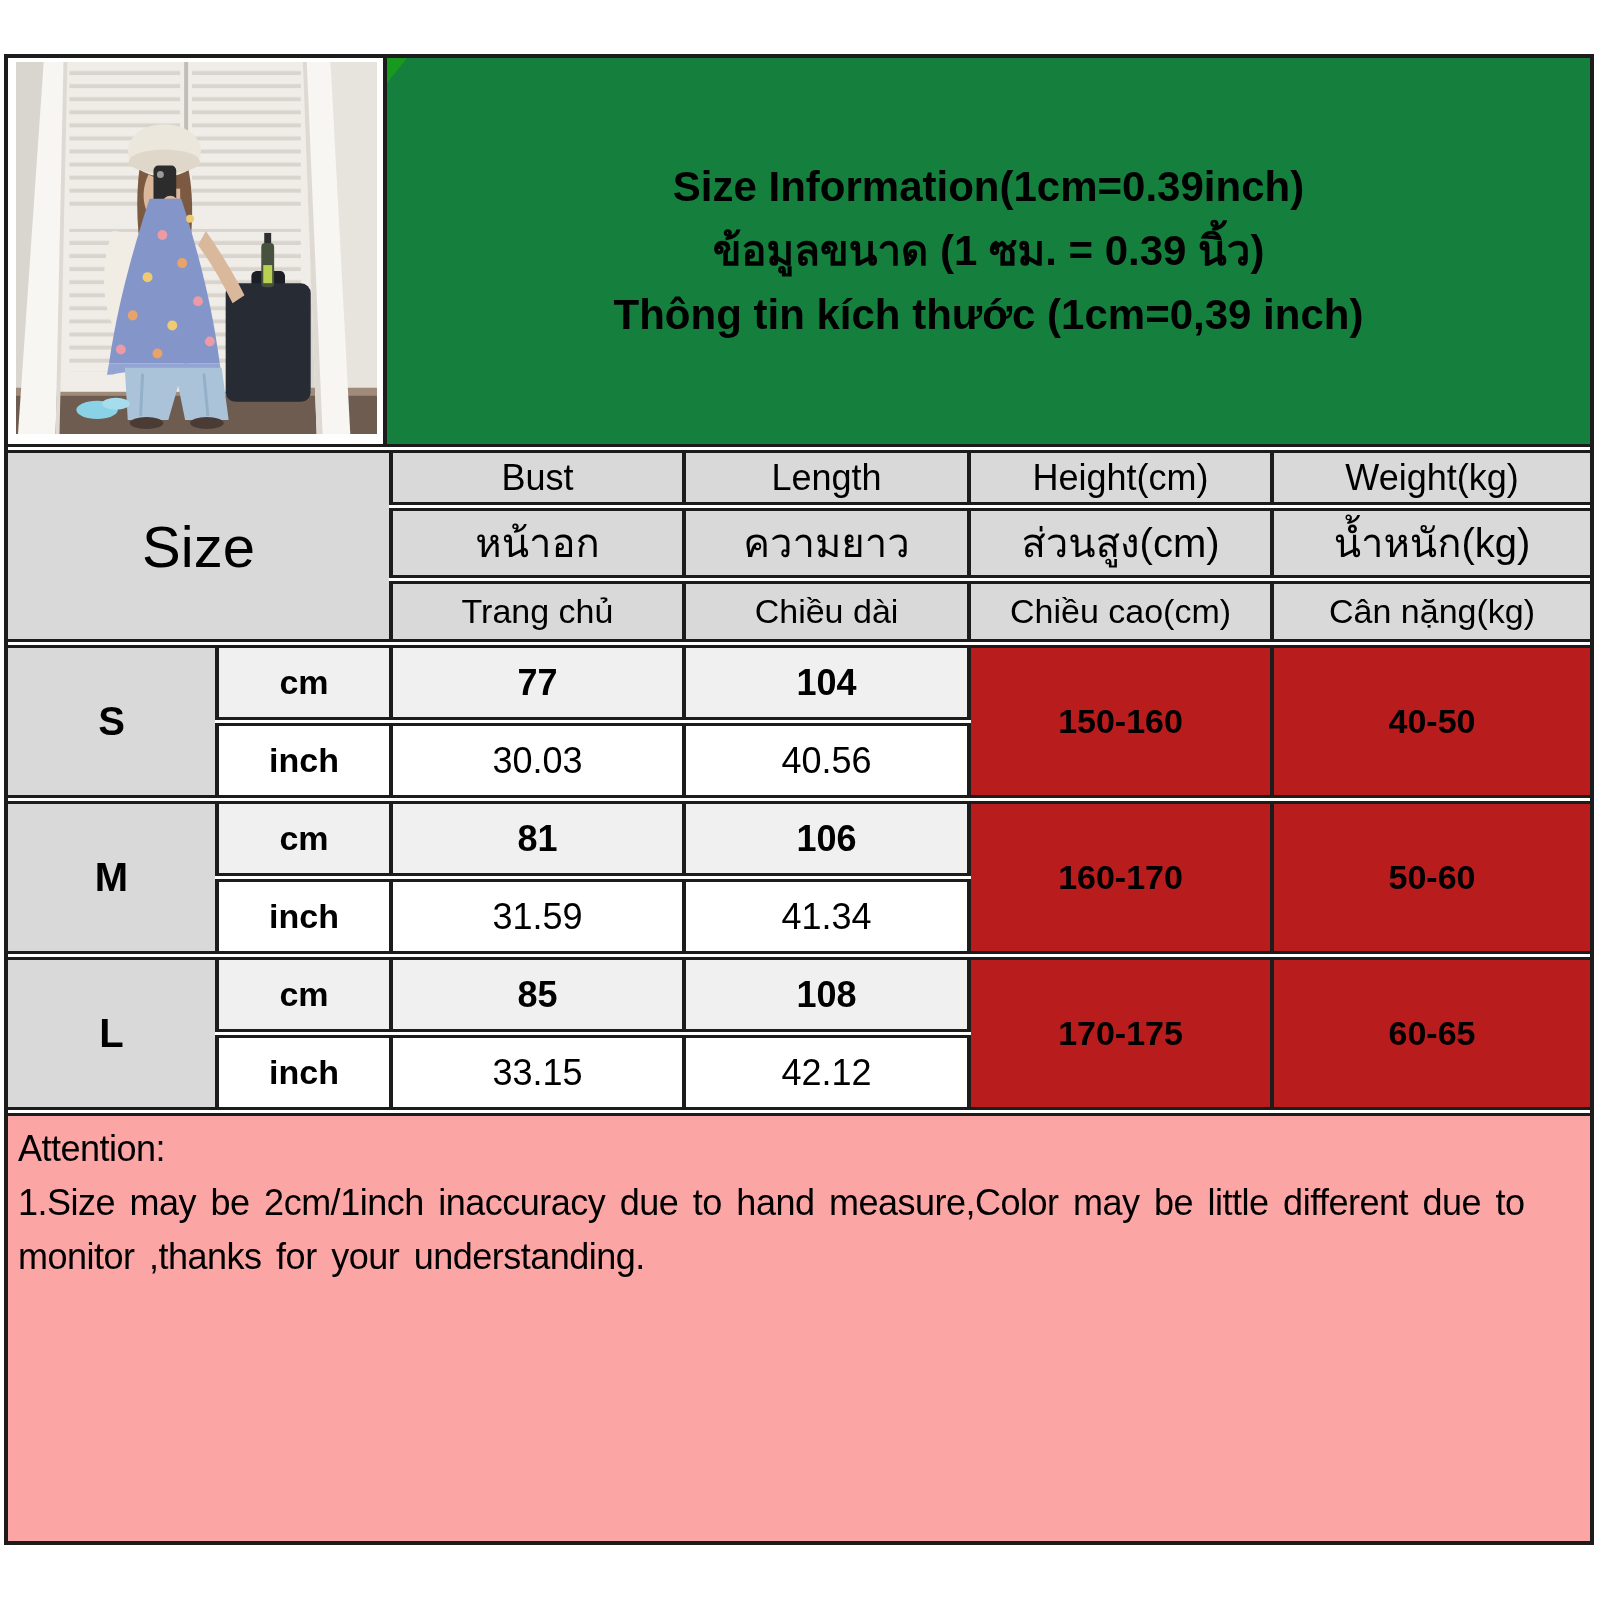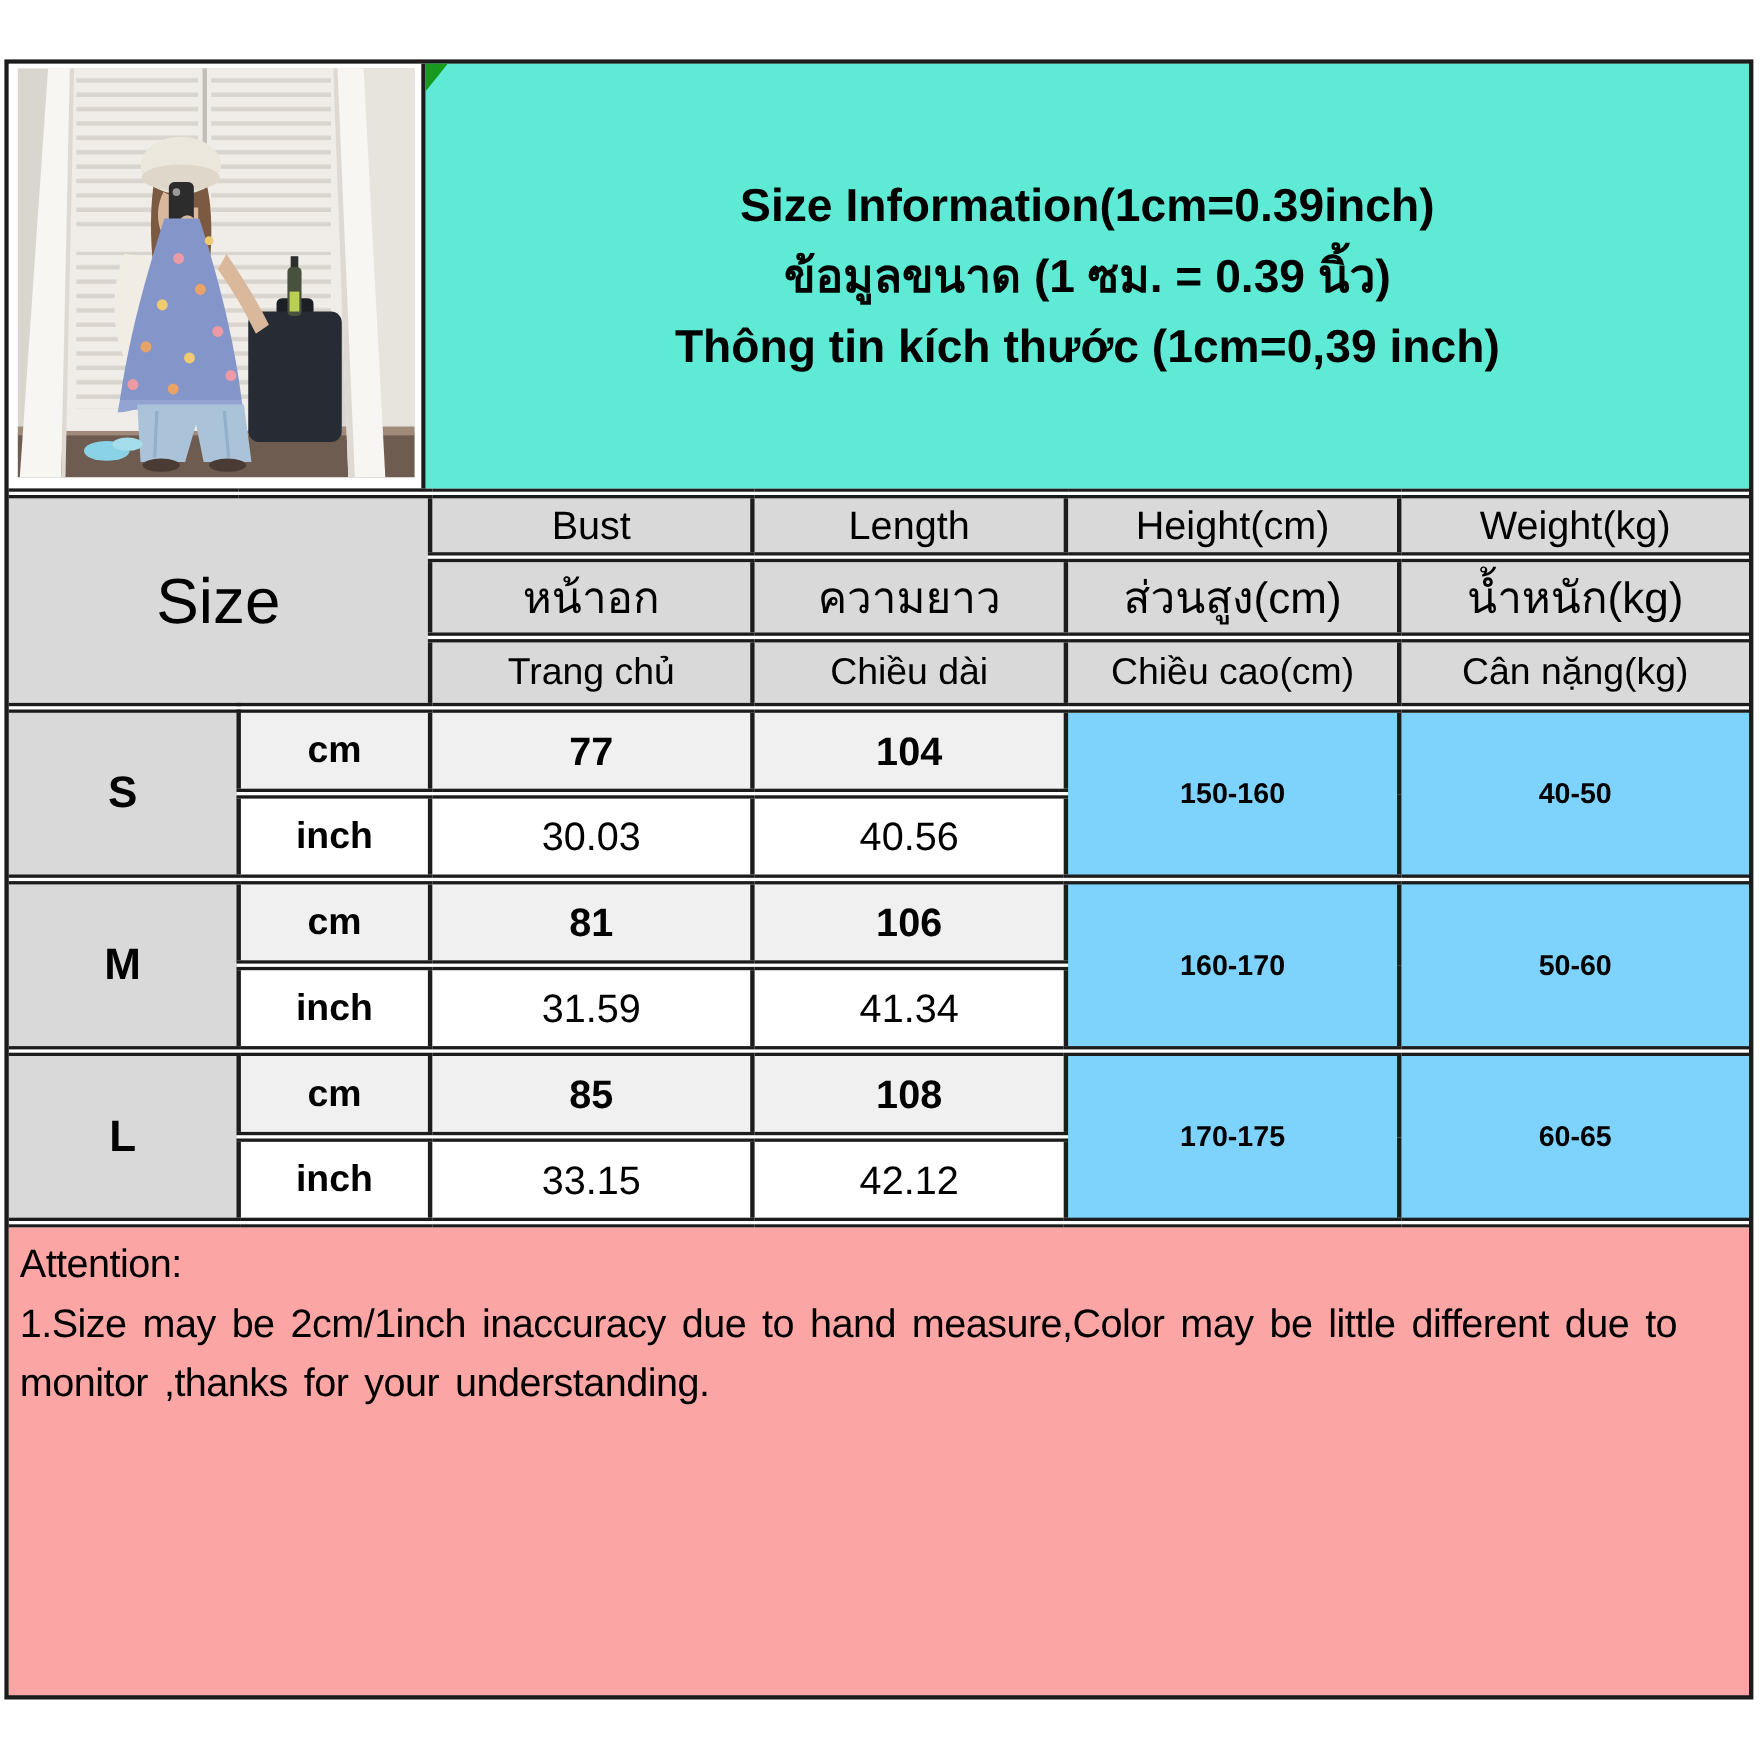--- a/index.html
+++ b/index.html
@@ -12,21 +12,21 @@
     border:4px solid #1c1c1c;display:flex;flex-direction:column;background:#fff;
   }
   
   .top-row{display:flex;height:386px;flex:none;}
   .photo-cell{
     width:379px;flex:none;border-right:4px solid #1c1c1c;background:#fff;
     padding:4px 6px 10px 8px;box-sizing:border-box;
   }
   .photo-cell svg{width:100%;height:100%;display:block;}
   .title-cell{
-    flex:1;background:#5eead4;position:relative;display:flex;flex-direction:column;
+    flex:1;background:#15803d;position:relative;display:flex;flex-direction:column;
     justify-content:center;align-items:center;row-gap:20px;
   }
   .corner-marker{
     position:absolute;left:0;top:0;width:0;height:0;
     border-top:25px solid #189a1e;border-right:20px solid transparent;
   }
   .title-line{font-weight:bold;font-size:42px;line-height:44px;white-space:nowrap;}
   
   table.size-table{
     border-collapse:collapse;table-layout:fixed;width:100%;flex:none;
@@ -45,21 +45,21 @@
   tr.hdr-vi{height:64px;font-size:34px;padding-left:48px;}
   .size-merged{font-size:58px;font-weight:bold;background:#d9d9d9;}
   tr.row-cm{height:78px;}
   tr.row-inch{height:78px;}
   td.size-label{background:#d9d9d9;font-weight:bold;font-size:40px;}
   td.unit{font-weight:bold;font-size:34px;}
   tr.row-cm td.unit, tr.row-cm td.val{background:#f0f0f0;}
   tr.row-inch td.unit, tr.row-inch td.val{background:#ffffff;}
   td.val-cm{font-weight:bold;font-size:36px;}
   td.val-inch{font-weight:normal;font-size:36px;}
-  td.range{background:#7dd3fc;font-weight:bold;font-size:26px;}
+  td.range{background:#b91c1c;font-weight:bold;font-size:34px;}
   
   .attention{
     flex:1;background:#fca5a5;padding:6px 12px 0 10px;
     font-size:36px;line-height:54px;letter-spacing:-0.5px;word-spacing:5px;
   }
   .attention p{margin:0;}
 </style>
 </head>
 <body>
 

